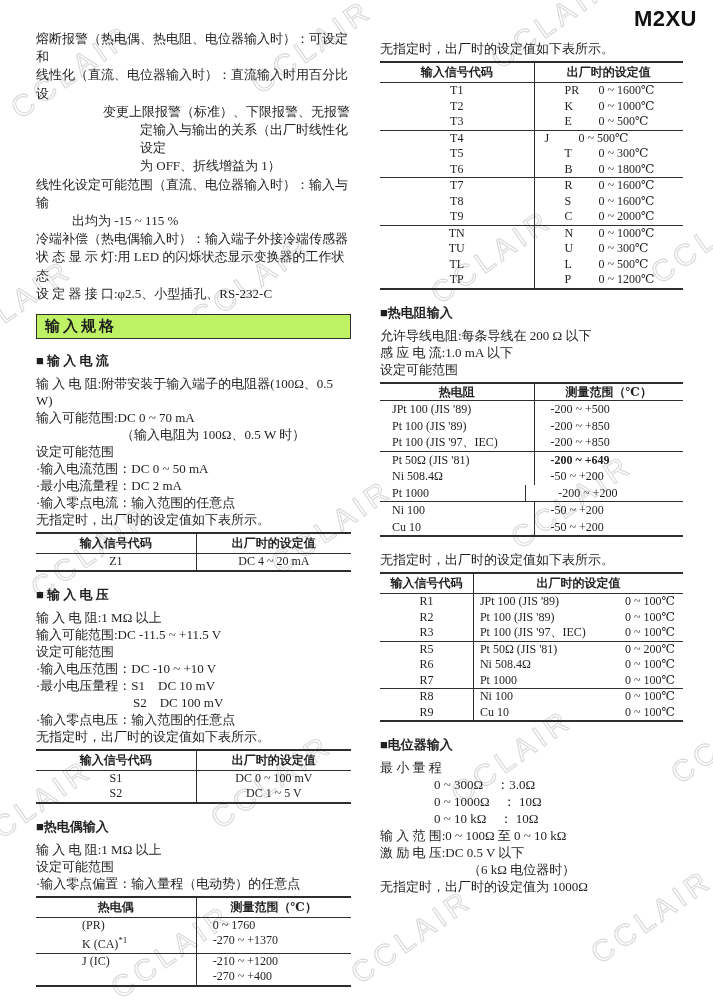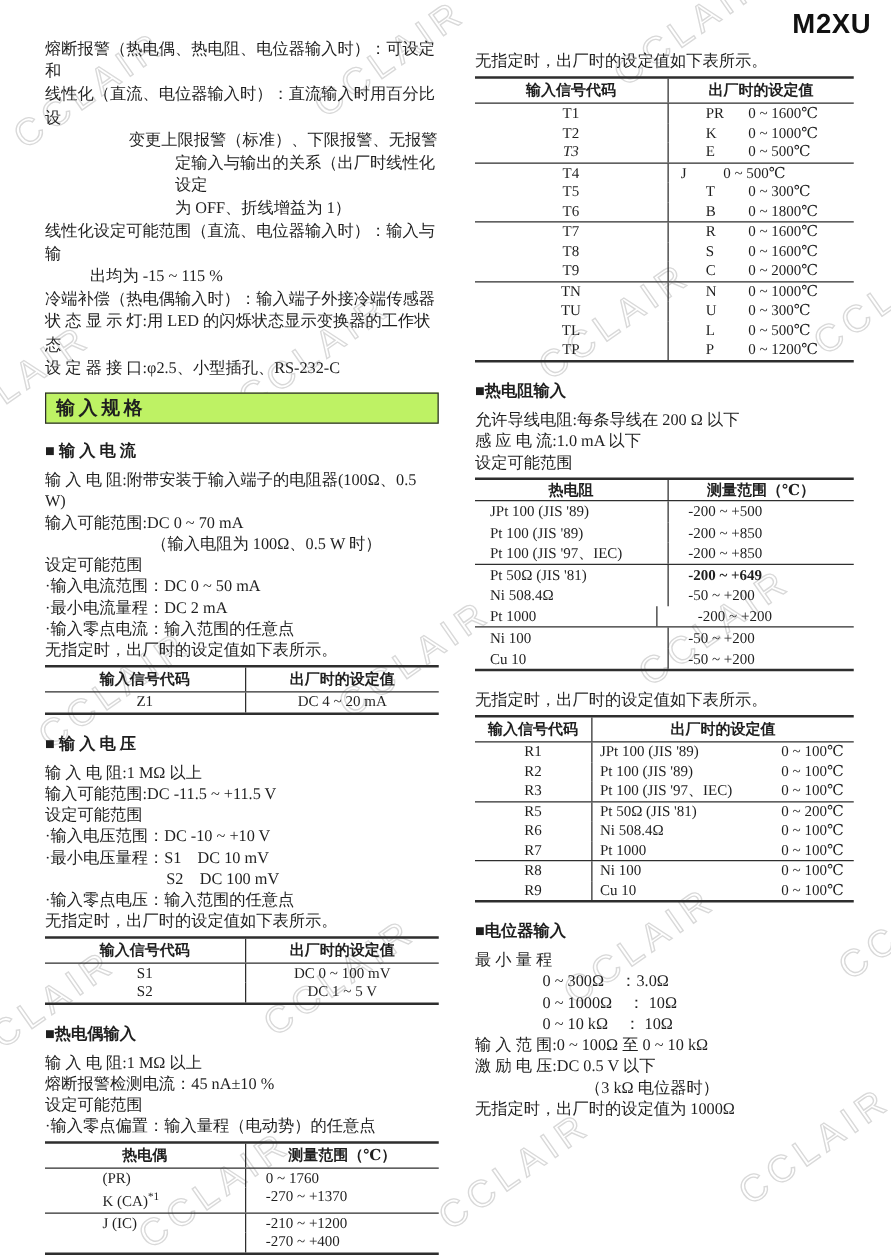--- a/index.html
+++ b/index.html
@@ -128,21 +128,20 @@
           <div class="td c1" style="width: 49%;">DC 0 ~ 100 mV</div>
         </div>
         <div class="tr">
           <div class="td c0" style="width: 51%;">S2</div>
           <div class="td c1" style="width: 49%;">DC 1 ~ 5 V</div>
         </div>
       </div>
     </div>
     <div class="heading">■热电偶输入</div>
     <div class="line">输 入 电 阻:1 MΩ 以上</div>
-    <div class="line">熔断报警检测电流：45 nA±10 %</div>
     <div class="line">设定可能范围</div>
     <div class="line">·输入零点偏置：输入量程（电动势）的任意点</div>
     <div class="tbl tc">
       <div class="tr th">
         <div class="td c0" style="width: 51%;">热电偶</div>
         <div class="td c1" style="width: 49%;">测量范围（℃）</div>
       </div>
       <div class="grp">
         <div class="tr">
           <div class="td c0" style="width: 51%;">(PR)</div>
@@ -175,21 +174,21 @@
       <div class="grp">
         <div class="tr">
           <div class="td c0" style="width: 51%;">T1</div>
           <div class="td c1" style="width: 49%;"><span class="pt pt0">PR</span><span class="pt pt1">0 ~ 1600℃</span></div>
         </div>
         <div class="tr">
           <div class="td c0" style="width: 51%;">T2</div>
           <div class="td c1" style="width: 49%;"><span class="pt pt0">K</span><span class="pt pt1">0 ~ 1000℃</span></div>
         </div>
         <div class="tr">
-          <div class="td c0" style="width: 51%; font-style: italic;">T3</div>
+          <div class="td c0" style="width: 51%;">T3</div>
           <div class="td c1" style="width: 49%;"><span class="pt pt0">E</span><span class="pt pt1">0 ~ 500℃</span></div>
         </div>
       </div>
       <div class="grp">
         <div class="tr">
           <div class="td c0" style="width: 51%;">T4</div>
           <div class="td c1" style="width: 49%; padding-left: 10px;"><span class="pt pt0">J</span><span class="pt pt1">0 ~ 500℃</span></div>
         </div>
         <div class="tr">
           <div class="td c0" style="width: 51%;">T5</div>
@@ -350,15 +349,15 @@
         </div>
       </div>
     </div>
     <div class="heading">■电位器输入</div>
     <div class="line">最 小 量 程</div>
     <div class="line" style="padding-left: 54px;">0 ~ 300Ω　：3.0Ω</div>
     <div class="line" style="padding-left: 54px;">0 ~ 1000Ω　： 10Ω</div>
     <div class="line" style="padding-left: 54px;">0 ~ 10 kΩ　： 10Ω</div>
     <div class="line">输 入 范 围:0 ~ 100Ω 至 0 ~ 10 kΩ</div>
     <div class="line">激 励 电 压:DC 0.5 V 以下</div>
-    <div class="line" style="padding-left: 88px;">（3 kΩ 电位器时）</div>
+    <div class="line" style="padding-left: 88px;">（6 kΩ 电位器时）</div>
     <div class="line">无指定时，出厂时的设定值为 1000Ω</div>
   </div>
 
 </body></html>

